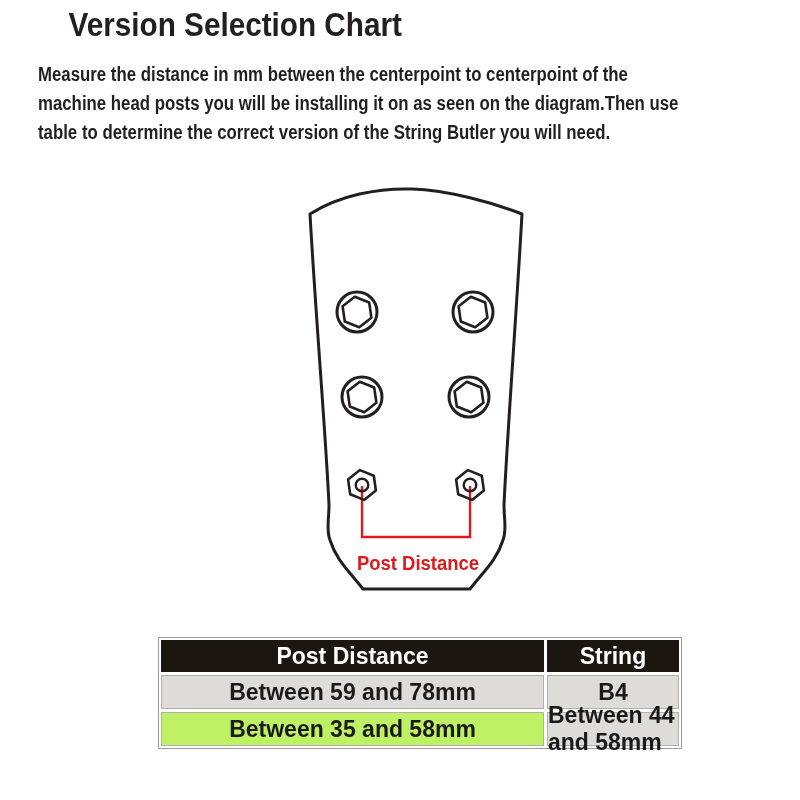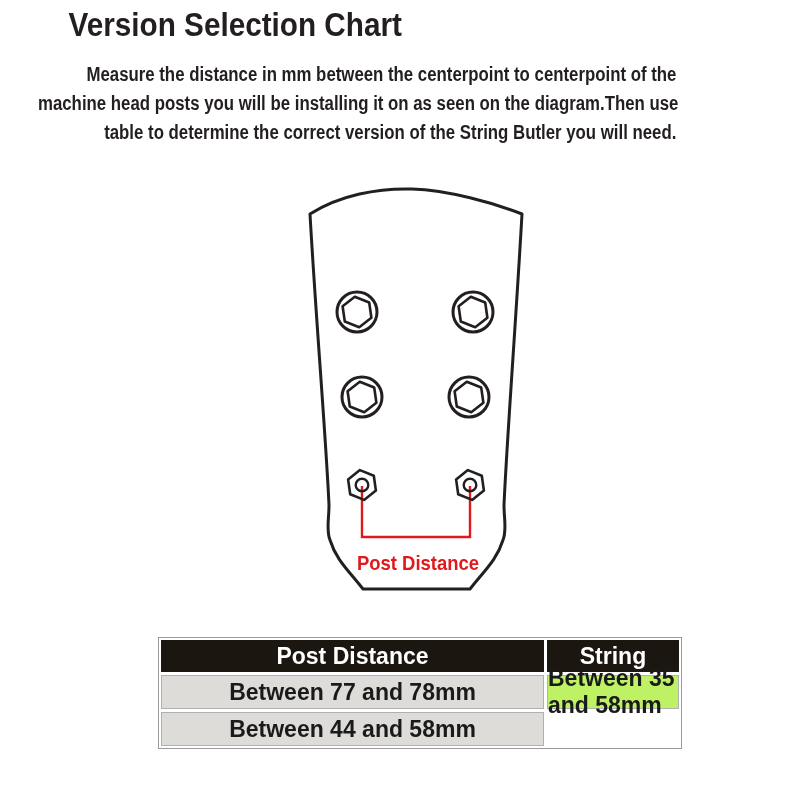--- a/index.html
+++ b/index.html
@@ -35,21 +35,20 @@
     transform: translateX(36px) scaleX(0.90);
     white-space: nowrap;
   }
 
   
   #intro {
     position: absolute;
     top: 60px;
     left: 38px;
     width: 760px;
-    text-align: right;
   }
   .intro-line {
     font-size: 20px;
     font-weight: bold;
     color: #231f20;
     line-height: 29px;
     white-space: nowrap;
     transform: scaleX(0.84);
     transform-origin: 0 50%;
   }
@@ -163,21 +162,22 @@
     <use href="#smallpost" transform="translate(470,485)"></use>
   </svg>
 
   <div id="post-distance-label">Post Distance</div>
 
   <div id="version-table">
     <div class="tbl-grid">
       <div class="tbl-cell tbl-head">Post Distance</div>
       <div class="tbl-cell tbl-head">String</div>
 
-      <div class="tbl-cell tbl-data tbl-gray">Between 77 and 78mm</div>
+      <div class="tbl-cell tbl-data tbl-gray">Between 59 and 78mm</div>
+      <div class="tbl-cell tbl-data tbl-gray">B4</div>
 
       <div class="tbl-cell tbl-data tbl-white">Between 35 and 58mm</div>
 
       <div class="tbl-cell tbl-data tbl-gray">Between 44 and 58mm</div>
     </div>
   </div>
 
 </div>
 
 </body></html>

